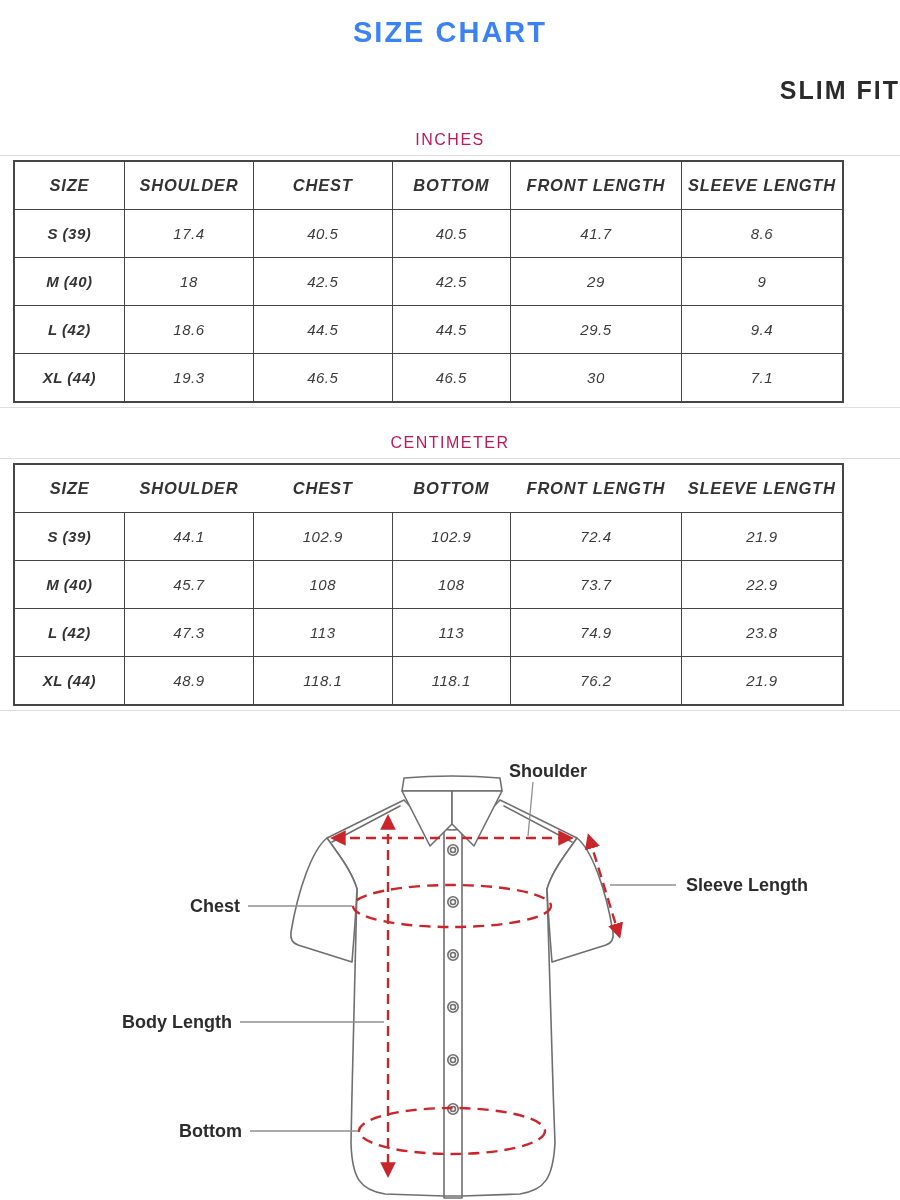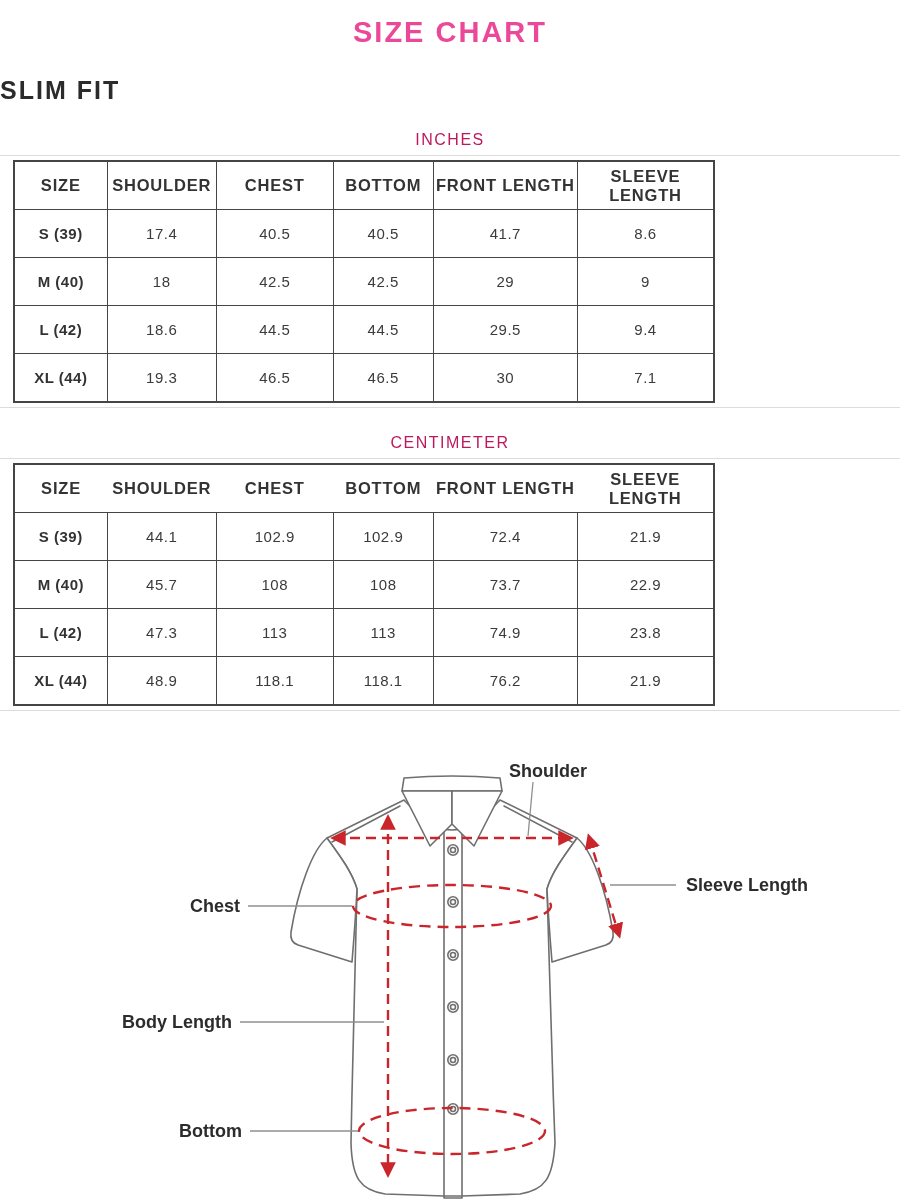--- a/index.html
+++ b/index.html
@@ -5,39 +5,40 @@
   html,body{margin:0;padding:0;}
   body{
     width:900px;height:1200px;background:#ffffff;overflow:hidden;
     font-family:"Liberation Sans",sans-serif;color:#2d2d2d;
     -webkit-font-smoothing:antialiased;
   }
   .page{width:900px;height:1200px;position:relative;padding-top:16px;box-sizing:border-box;}
 
   .title{
     text-align:center;font-size:29px;font-weight:bold;letter-spacing:2px;
-    color:#ec4899;line-height:1.15;margin:0;
+    color:#3b82f6;line-height:1.15;margin:0;
   }
   .subtitle{
-    text-align:left;font-size:25px;font-weight:bold;letter-spacing:2px;
+    text-align:right;font-size:25px;font-weight:bold;letter-spacing:2px;
     color:#2b2b2b;margin:27px 0 0 0;
   }
   .unit-label{
     text-align:center;font-size:16px;font-weight:normal;letter-spacing:1.5px;
     color:#be185d;margin:26px 0 0 0;
   }
   .unit-label.cm{}
 
   .table-band{
     margin-top:6px;border-top:1px solid #dcdcdc;border-bottom:1px solid #dcdcdc;
     padding:4px 0;
   }
   table.size-table{
-    width:702px;margin:0 13px;border-collapse:collapse;table-layout:fixed;
+    width:831px;margin:0 13px;border-collapse:collapse;table-layout:fixed;
     border:2px solid #454545;
+    font-style:italic;
   }
   table.size-table th,table.size-table td{
     border:1px solid #454545;height:47px;text-align:center;vertical-align:middle;
     padding:0;overflow:hidden;
   }
   table.size-table th{
     font-size:16.5px;font-weight:bold;letter-spacing:0.8px;color:#333333;
   }
   table.size-table td{
     font-size:15px;font-weight:normal;letter-spacing:0.5px;color:#3b3b3b;

